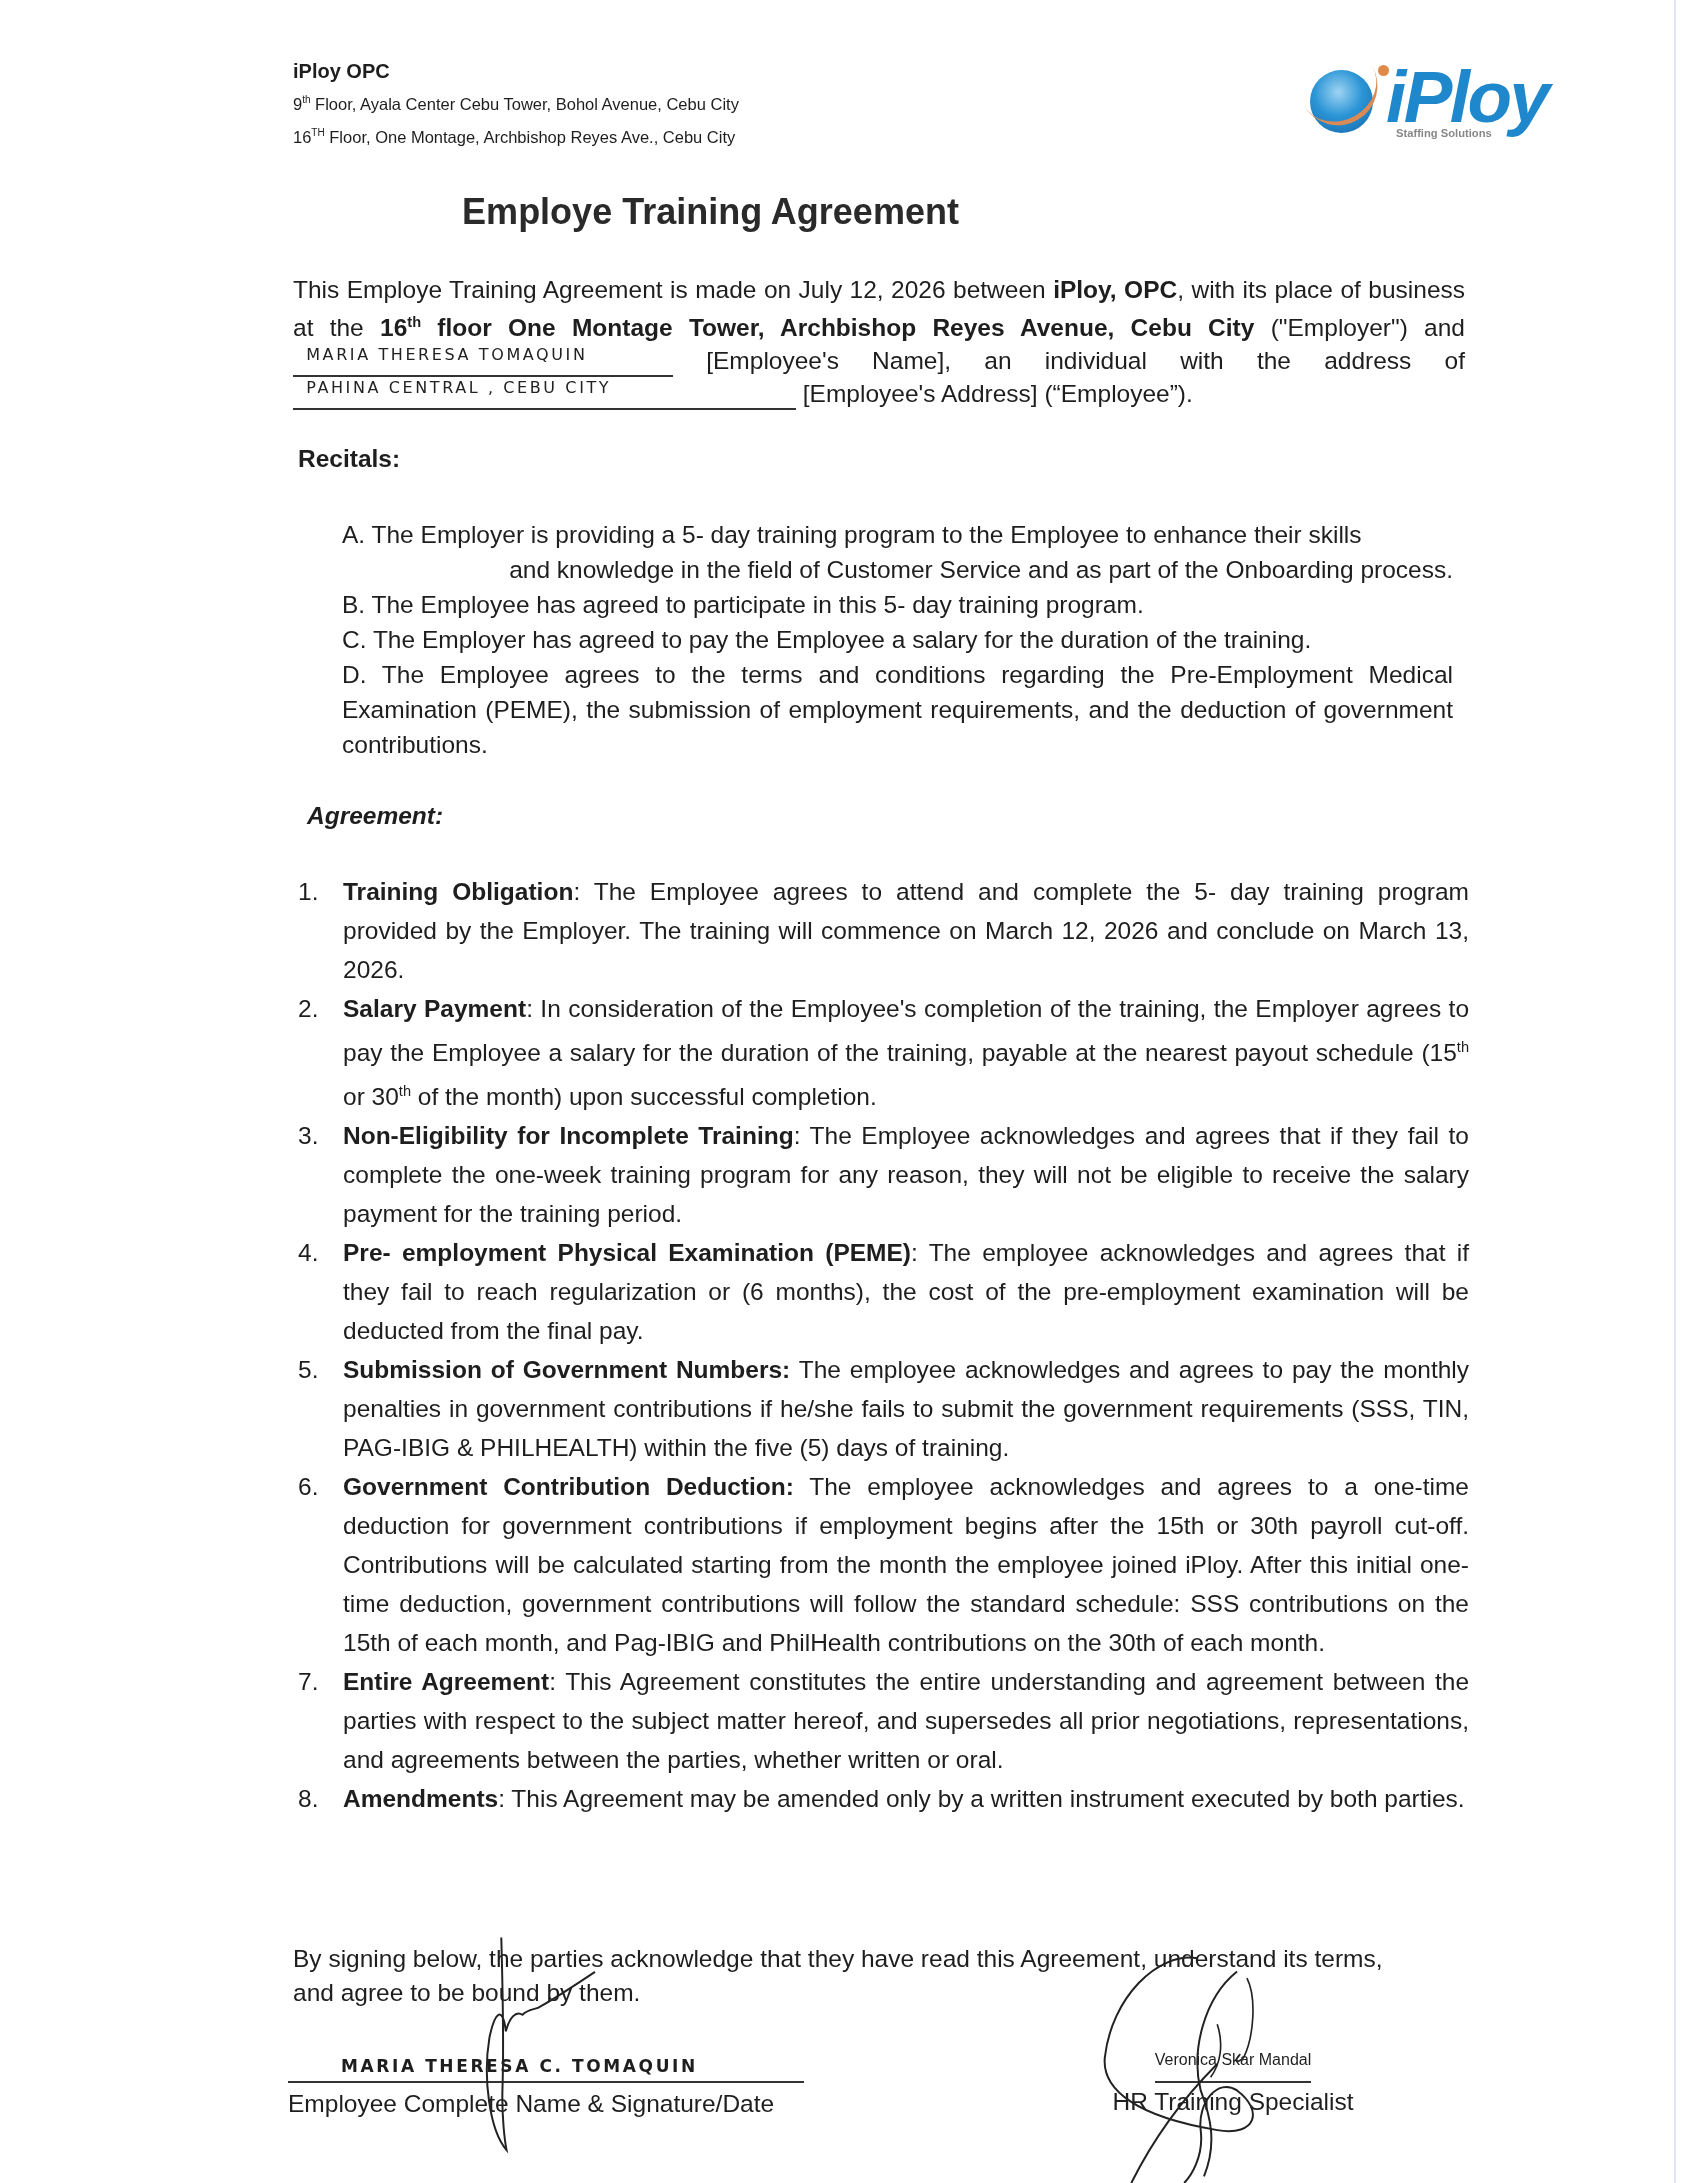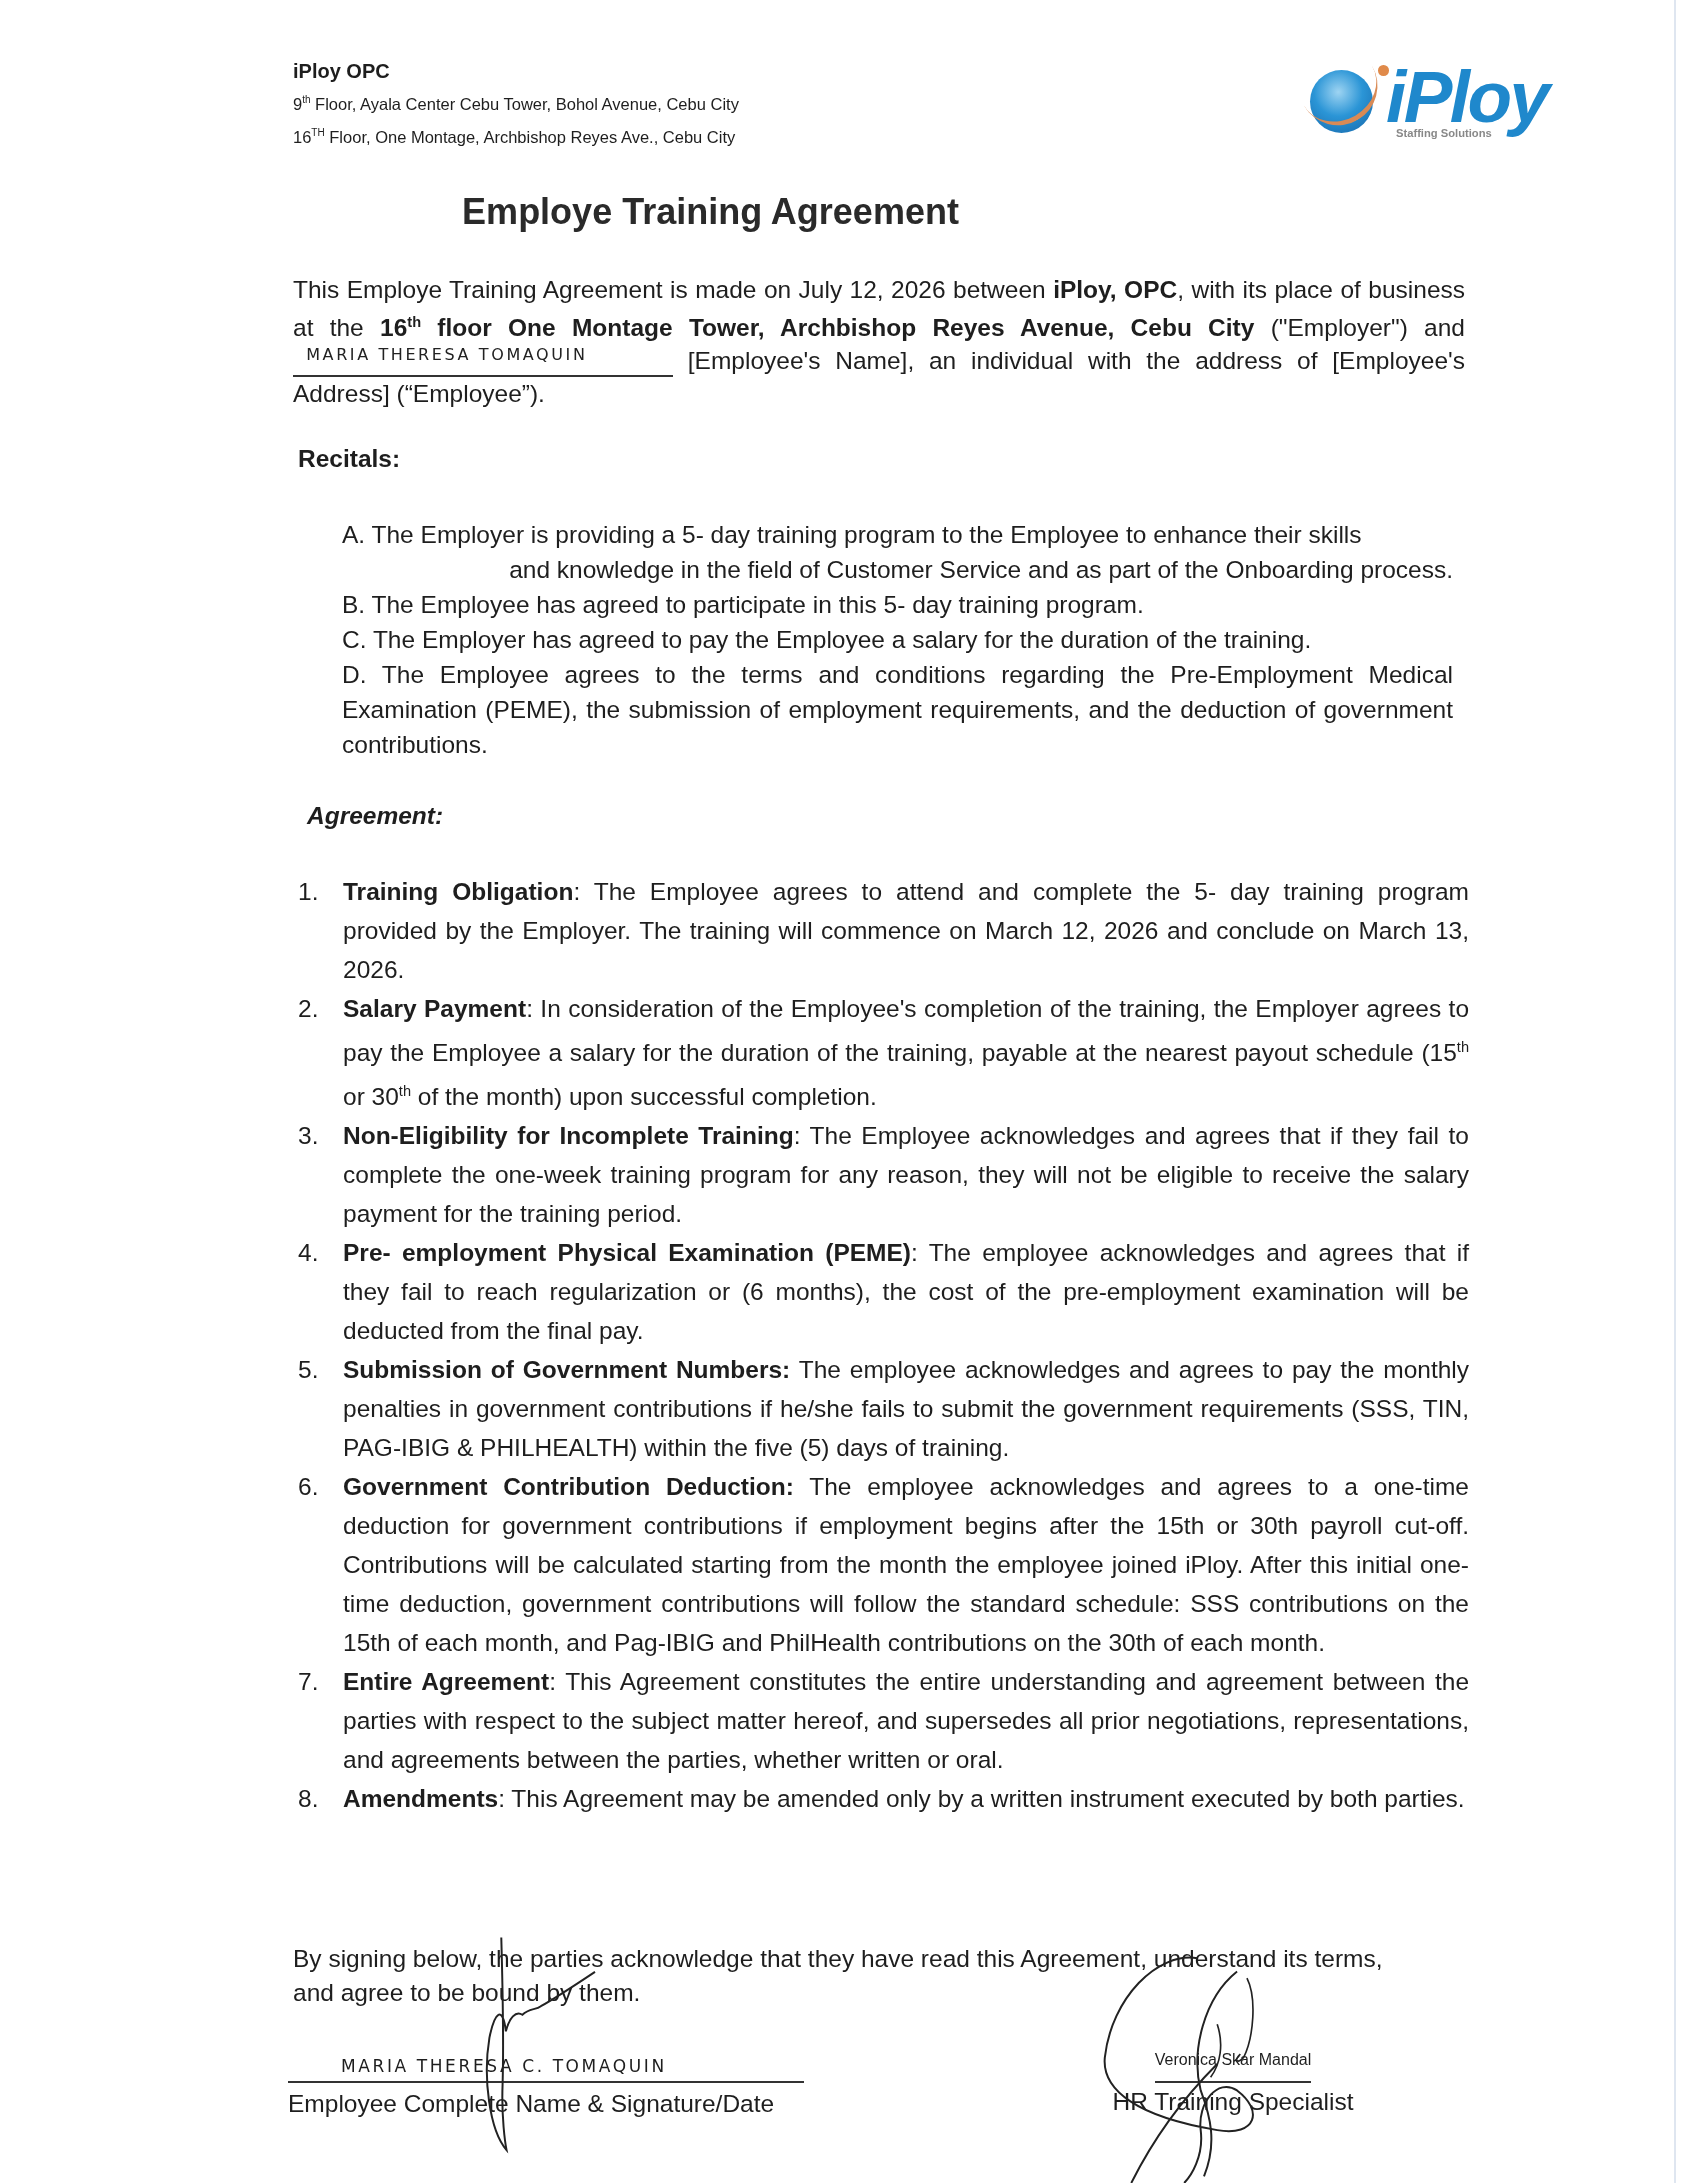--- a/index.html
+++ b/index.html
@@ -44,21 +44,21 @@
   .agr .item { position:relative; padding-left:45px; text-align:justify; margin-bottom:0; }
   .agr .num { position:absolute; left:0; top:0; }
   .agr b { font-weight:bold; }
   .agr sup { font-size:14.6px; }
 
   .closing { position:absolute; left:293px; width:1125px; top:1942px; font-size:24.5px; line-height:34px; }
 
   .sig-left { position:absolute; left:288px; top:2041px; width:516px; }
   .sig-left .line { border-bottom:2.6px solid #333; height:40px; position:relative; }
   .sig-left .hand2 { position:absolute; left:53px; bottom:5.3px; font-family:"DejaVu Sans", sans-serif;
-                     font-size:17px; letter-spacing:2.6px; white-space:nowrap; }
+                     font-size:17px; letter-spacing:2.6px; white-space:nowrap;font-weight:bold; }
   .sig-left .cap { font-size:24.5px; margin-top:6.6px; }
 
   .sig-right { position:absolute; left:1104px; top:2051px; width:258px; text-align:center; }
   .sig-right .name { font-size:16px; border-bottom:2.6px solid #333; display:inline-block; padding-bottom:12px; }
   .sig-right .role { font-size:24.5px; margin-top:5.3px;text-align:center; }
 
   svg.scribble { position:absolute; pointer-events:none; }
 </style>
 </head>
 <body>
@@ -78,21 +78,21 @@
   <div class="word">iPloy</div>
   <div class="tag">Staffing Solutions</div>
 </div>
 
 <div class="title">Employe Training Agreement</div>
 
 <div class="intro">
   <span>This Employe Training Agreement is made on July 12, 2026 between </span><b>iPloy, OPC</b><span>, with its place of business at the </span><b><span>16</span><sup>th</sup><span> floor One Montage Tower, Archbishop Reyes Avenue, Cebu City</span></b><span> ("Employer") and </span>
   <span class="blank" style="width:380px;"><span class="hand">MARIA THERESA TOMAQUIN</span></span>
   <span> [Employee's Name], an individual with the address of </span>
-  <span> [Employee's Address] (“Employee”).</span>
+  <span class="blank" style="width:503px;"><span class="hand">PAHINA CENTRAL , CEBU CITY</span></span><span> [Employee's Address] (“Employee”).</span>
 </div>
 
 <div class="sec" style="left:298px; top:445px;">Recitals:</div>
 <div class="recitals">
   <div class="rA">
     <span>A.</span> <span>The Employer is providing a 5- day training program to the Employee to enhance their skills</span>
     <span class="cont">and knowledge in the field of Customer Service and as part of the Onboarding process.</span>
   </div>
   <div><span>B.</span> <span>The Employee has agreed to participate in this 5- day training program.</span></div>
   <div><span>C.</span> <span>The Employer has agreed to pay the Employee a salary for the duration of the training.</span></div>

